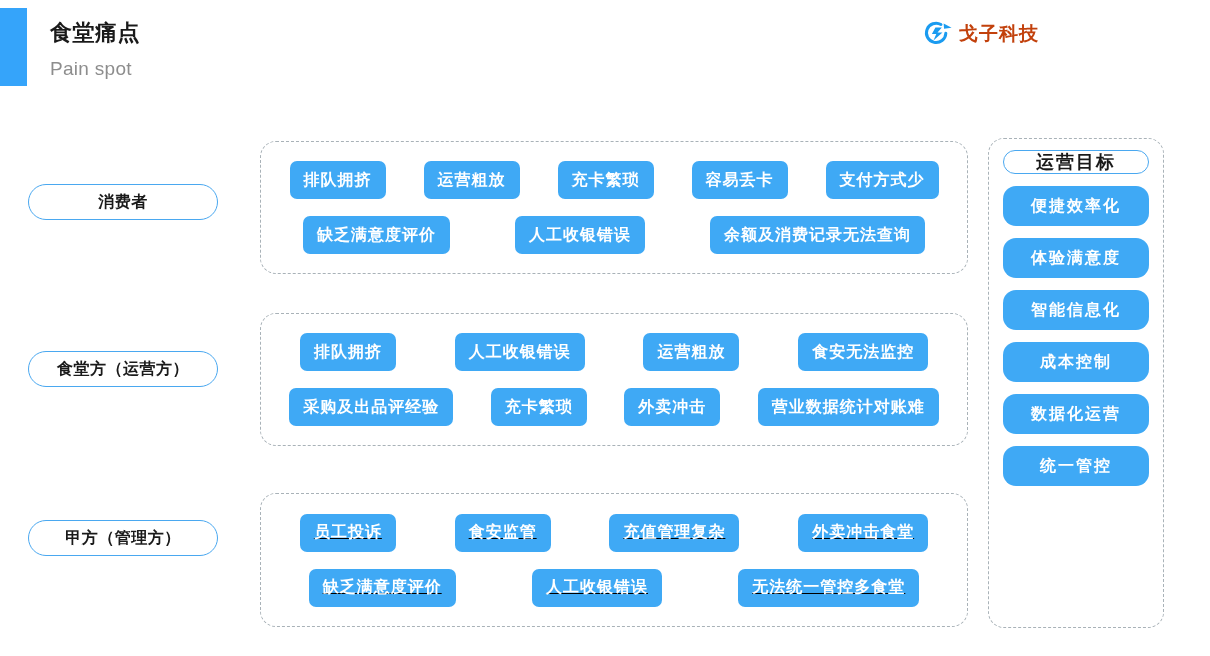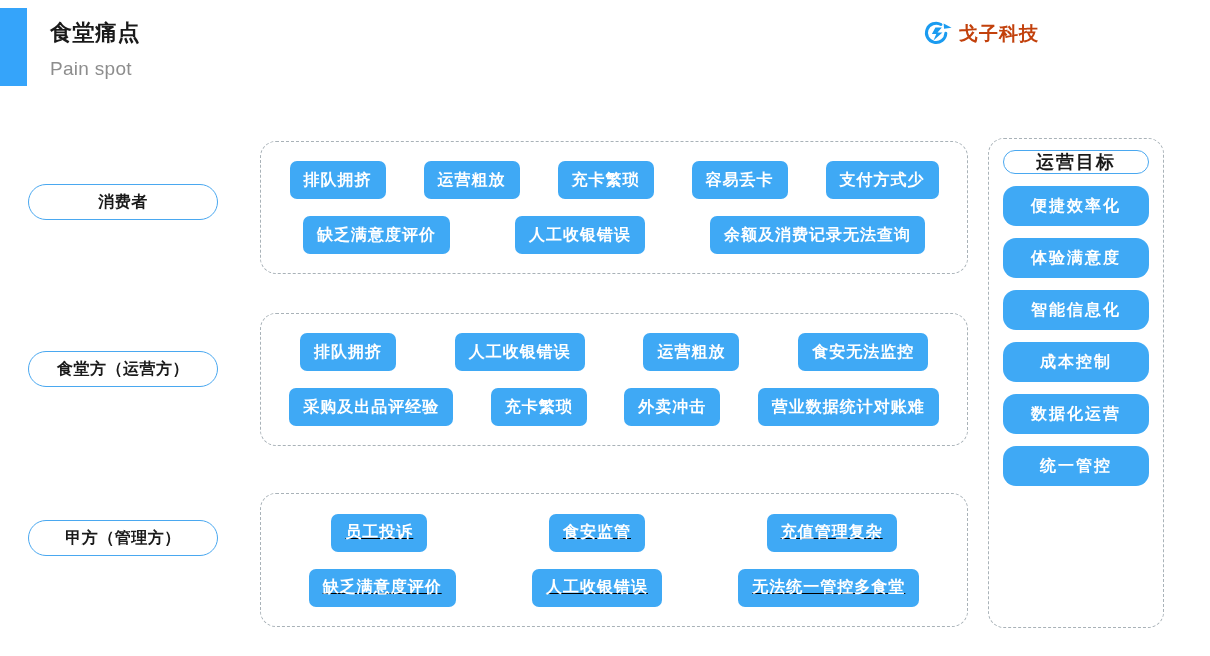--- a/index.html
+++ b/index.html
@@ -168,20 +168,21 @@
       <div class="tag">外卖冲击</div>
       <div class="tag">营业数据统计对账难</div>
     </div>
   </div>
 
   <div class="panel p2">
     <div class="tag-row">
       <div class="tag">员工投诉</div>
       <div class="tag">食安监管</div>
       <div class="tag">充值管理复杂</div>
+      <div class="tag">外卖冲击食堂</div>
     </div>
     <div class="tag-row">
       <div class="tag">缺乏满意度评价</div>
       <div class="tag">人工收银错误</div>
       <div class="tag">无法统一管控多食堂</div>
     </div>
   </div>
 
   <div id="goals-panel">
     <div id="goals-title">运营目标</div>

